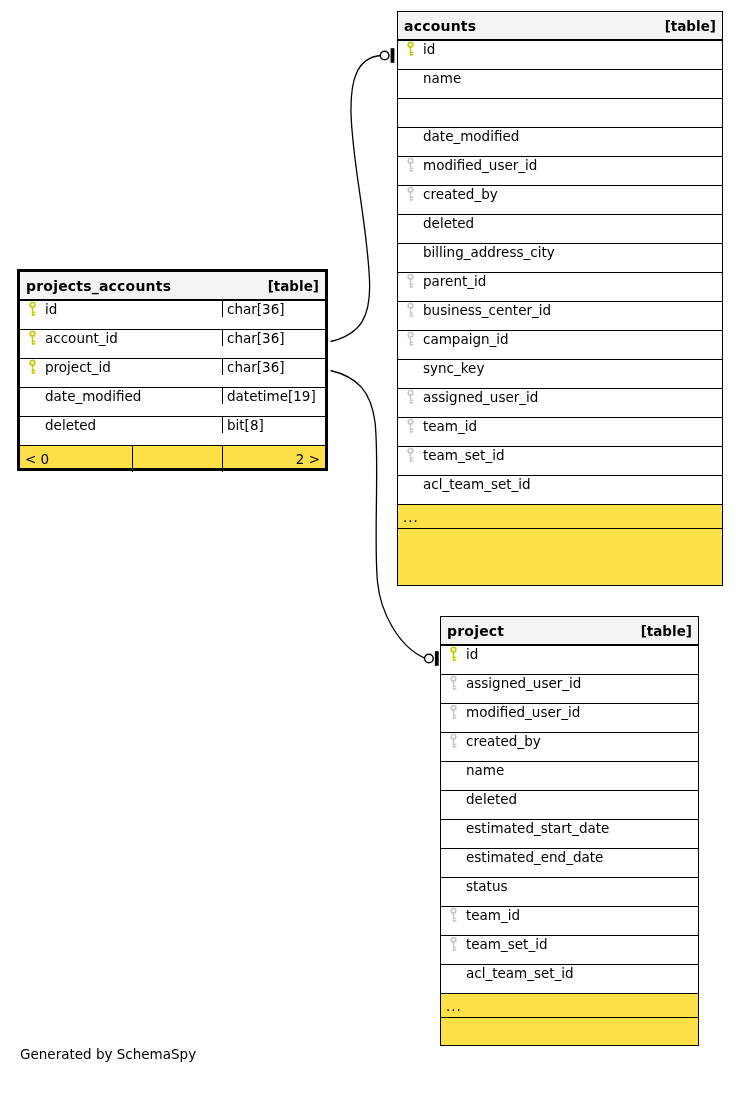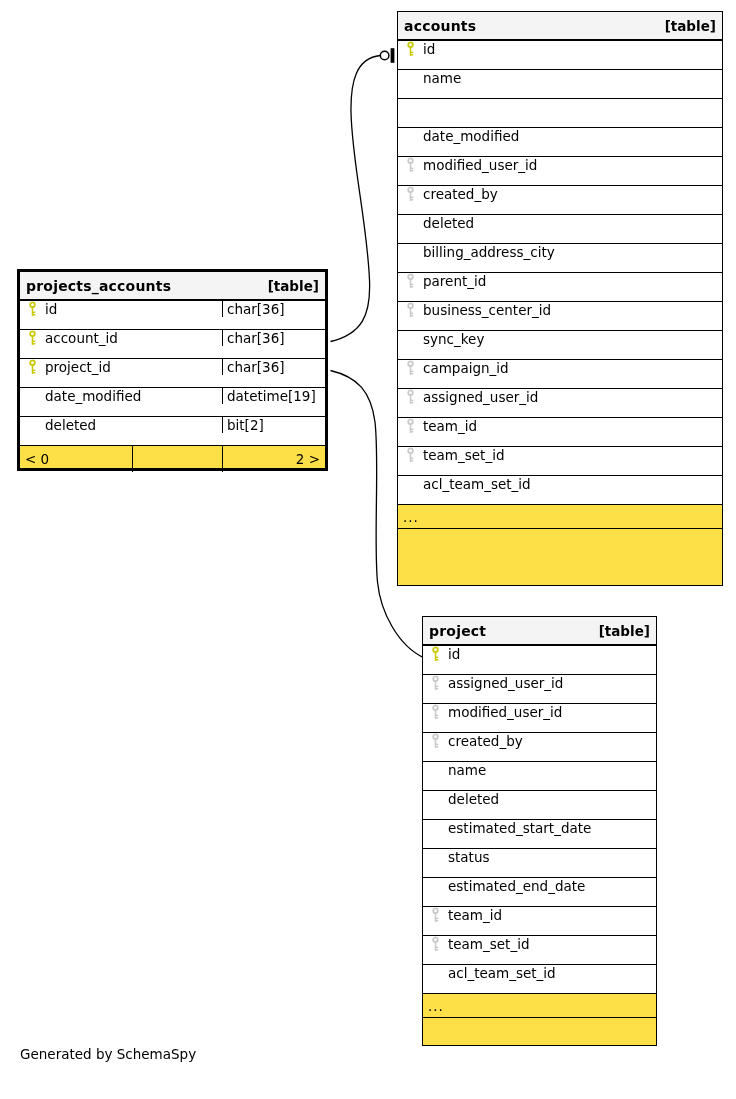--- a/index.html
+++ b/index.html
@@ -36,21 +36,21 @@
   .fr{border-left:1.2px solid #000;flex:1;justify-content:flex-end;padding-right:5px}
 
   #tbl-projects_accounts{left:17px;top:269px;width:311px;height:202px}
   #tbl-projects_accounts .fl{width:112px}
   #tbl-projects_accounts .fm{width:90px}
 
   #tbl-accounts{left:397px;top:11px;width:326px;height:575px}
   #tbl-accounts .fl{width:116px}
   #tbl-accounts .fm{width:91px}
 
-  #tbl-project{left:422px;top:616px;width:235px;height:430px}
+  #tbl-project{left:440px;top:616px;width:259px;height:430px}
   #tbl-project .fl{width:89px}
   #tbl-project .fm{width:65px}
 
   .credit{position:absolute;left:20px;top:1046px;font-size:13.5px;z-index:1}
 </style>
 </head>
 <body>
 
 <svg style="position:absolute;width:0;height:0" aria-hidden="true">
   <defs>
@@ -112,21 +112,21 @@
           <span class="ctype">char[36]</span>
         </div>
         <div class="row">
           <span class="keycell"></span>
           <span class="cname">date_modified</span>
           <span class="ctype">datetime[19]</span>
         </div>
         <div class="row">
           <span class="keycell"></span>
           <span class="cname">deleted</span>
-          <span class="ctype">bit[2]</span>
+          <span class="ctype">bit[8]</span>
         </div>
       </div>
     <div class="tfoot">
       <span class="fcell fl">&lt; 0</span>
       <span class="fcell fm"></span>
       <span class="fcell fr">2 &gt;</span>
     </div>
   </section>
 
   <section class="tbl" id="tbl-accounts">
@@ -188,30 +188,30 @@
         </div>
         <div class="row">
           <span class="keycell">
             <svg class="keyicon fk" viewBox="0 0 10 17">
               <use href="#keysym"></use>
             </svg>
           </span>
           <span class="cname">business_center_id</span>
         </div>
         <div class="row">
+          <span class="keycell">
+            <svg class="keyicon fk" viewBox="0 0 10 17">
+              <use href="#keysym"></use>
+            </svg>
+          </span>
+          <span class="cname">campaign_id</span>
+        </div>
+        <div class="row">
           <span class="keycell"></span>
           <span class="cname">sync_key</span>
-        </div>
-        <div class="row">
-          <span class="keycell">
-            <svg class="keyicon fk" viewBox="0 0 10 17">
-              <use href="#keysym"></use>
-            </svg>
-          </span>
-          <span class="cname">campaign_id</span>
         </div>
         <div class="row">
           <span class="keycell">
             <svg class="keyicon fk" viewBox="0 0 10 17">
               <use href="#keysym"></use>
             </svg>
           </span>
           <span class="cname">assigned_user_id</span>
         </div>
         <div class="row">
@@ -283,25 +283,25 @@
         <div class="row">
           <span class="keycell"></span>
           <span class="cname">deleted</span>
         </div>
         <div class="row">
           <span class="keycell"></span>
           <span class="cname">estimated_start_date</span>
         </div>
         <div class="row">
           <span class="keycell"></span>
+          <span class="cname">estimated_end_date</span>
+        </div>
+        <div class="row">
+          <span class="keycell"></span>
           <span class="cname">status</span>
-        </div>
-        <div class="row">
-          <span class="keycell"></span>
-          <span class="cname">estimated_end_date</span>
         </div>
         <div class="row">
           <span class="keycell">
             <svg class="keyicon fk" viewBox="0 0 10 17">
               <use href="#keysym"></use>
             </svg>
           </span>
           <span class="cname">team_id</span>
         </div>
         <div class="row">

